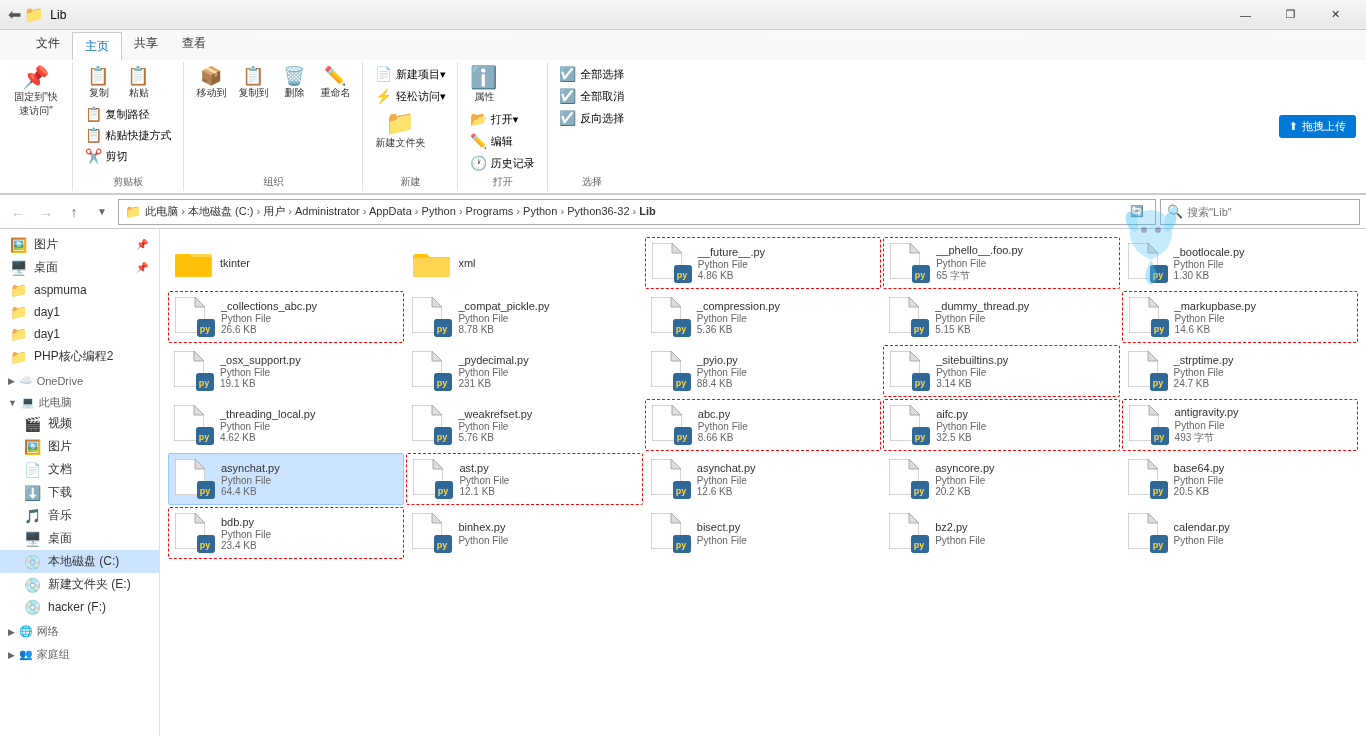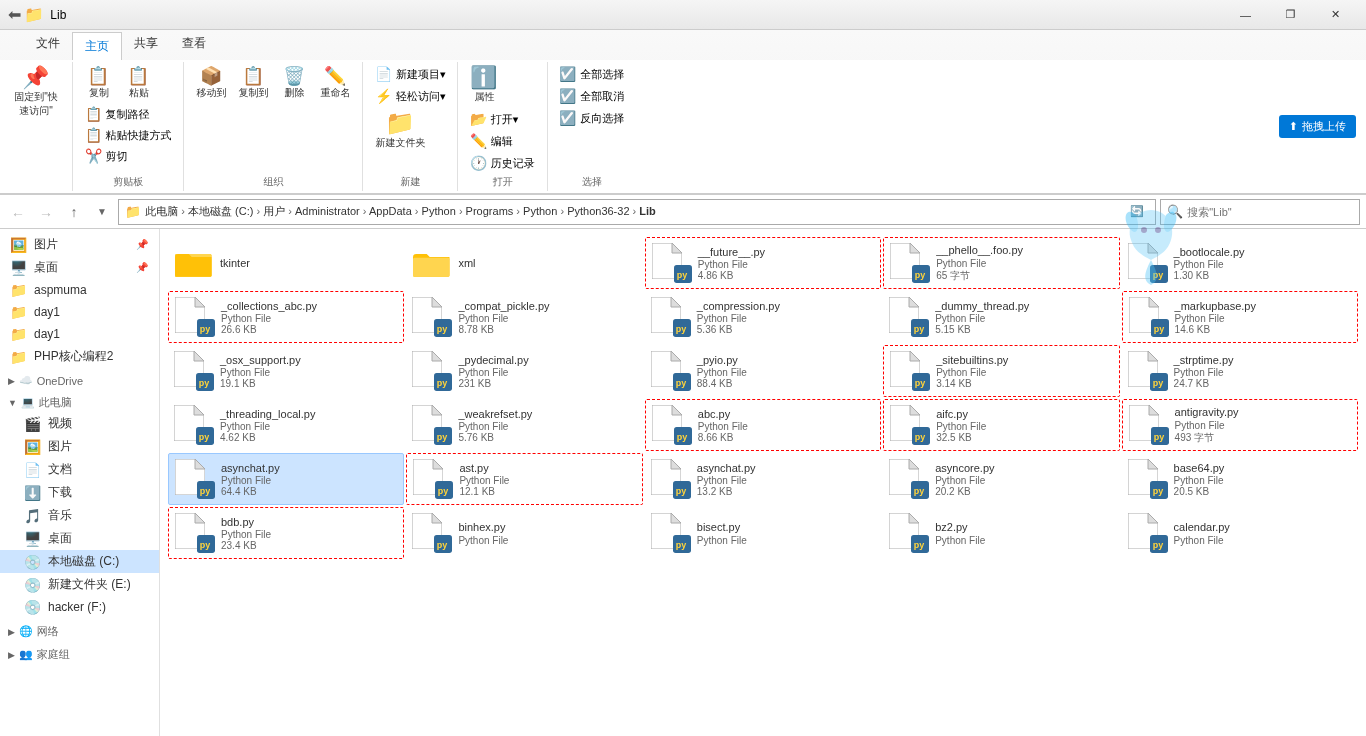--- a/index.html
+++ b/index.html
@@ -813,21 +813,21 @@
             </svg>
             <svg class="snake-badge" viewBox="0 0 20 20" xmlns="http://www.w3.org/2000/svg">
               <rect width="20" height="20" rx="3" fill="#306998"></rect>
               <text x="3" y="14" font-size="10" fill="#FFD43B" font-family="Arial" font-weight="bold">py</text>
             </svg>
           </div>
         </div>
         <div class="file-info">
           <div class="file-name">asynchat.py</div>
           <div class="file-type">Python File</div>
-          <div class="file-size">13.2 KB</div>
+          <div class="file-size">12.6 KB</div>
         </div>
       </div>
 
       <div class="file-item">
         <div class="file-icon">
           <div class="py-file-wrapper">
             <svg class="page-svg" viewBox="0 0 30 36" xmlns="http://www.w3.org/2000/svg">
               <polygon points="0,0 20,0 30,10 30,36 0,36" fill="white" stroke="#aaa" stroke-width="1"></polygon>
               <polygon points="20,0 30,10 20,10" fill="#ddd" stroke="#aaa" stroke-width="1"></polygon>
             </svg>

